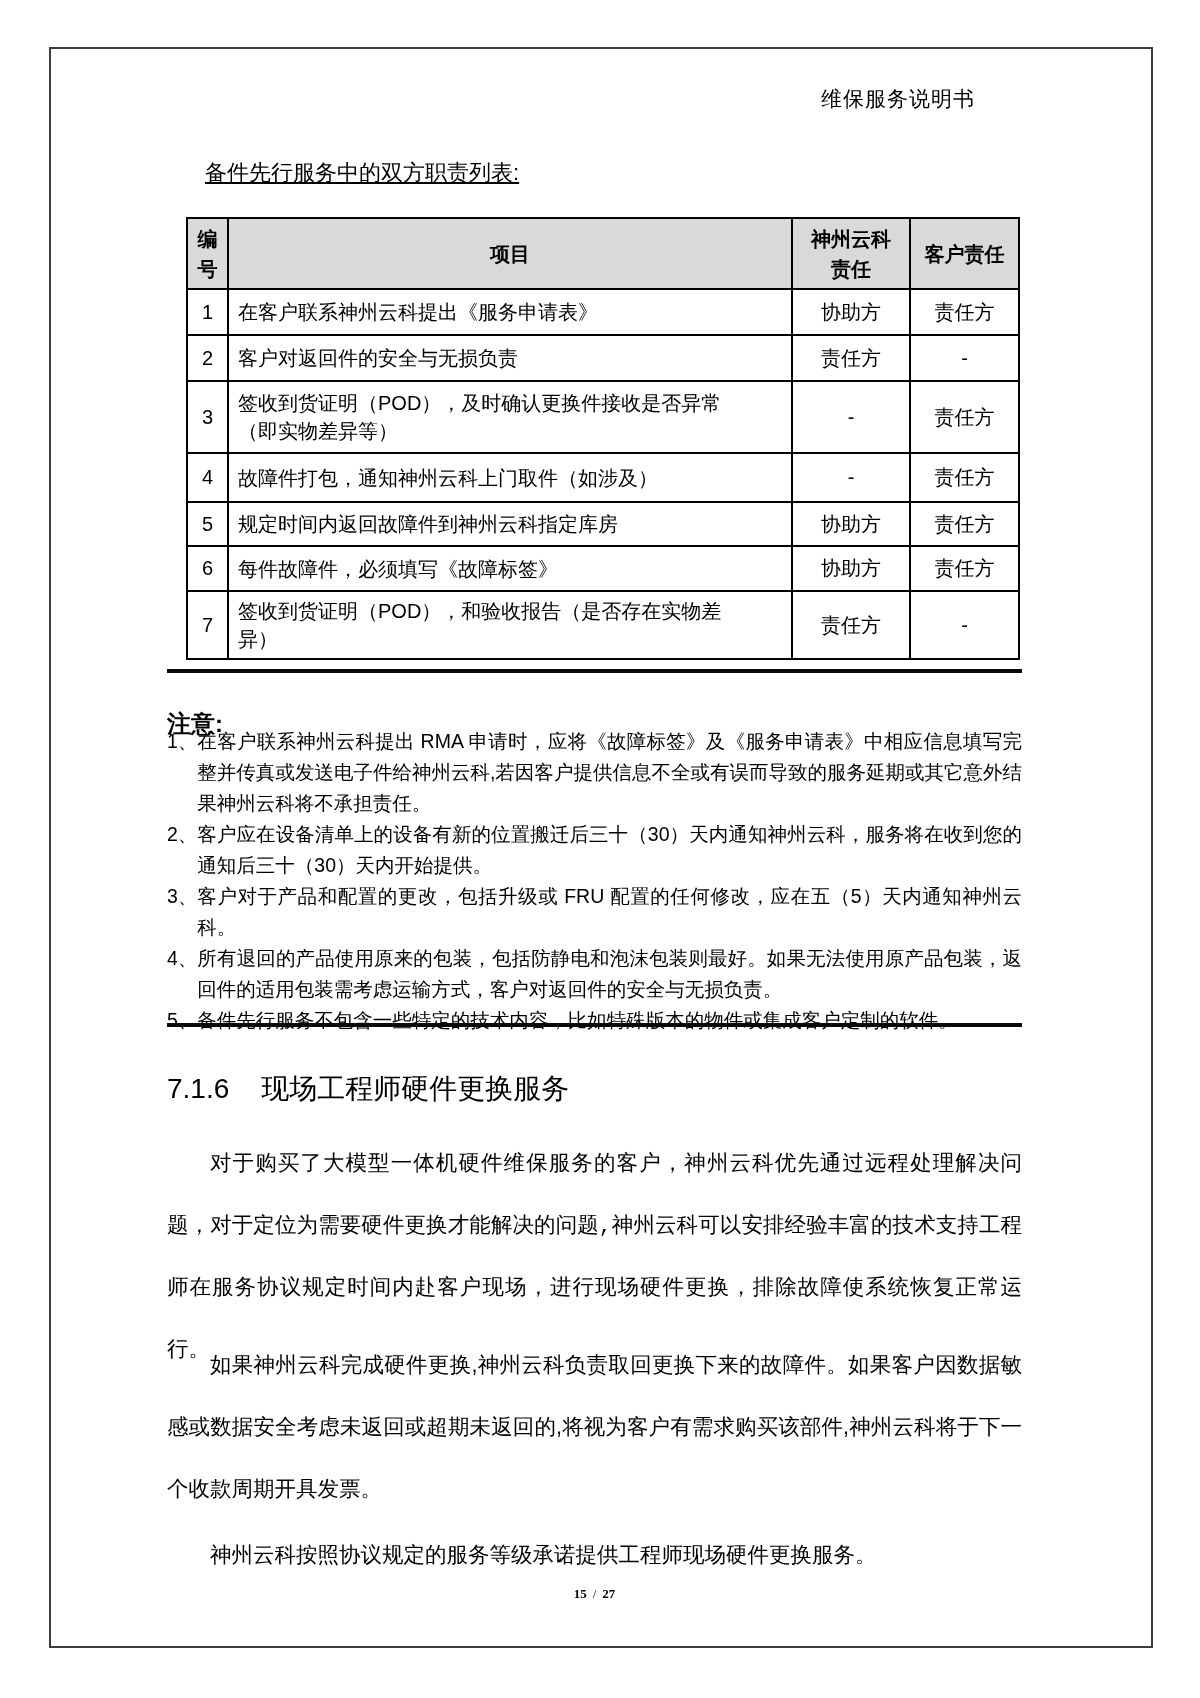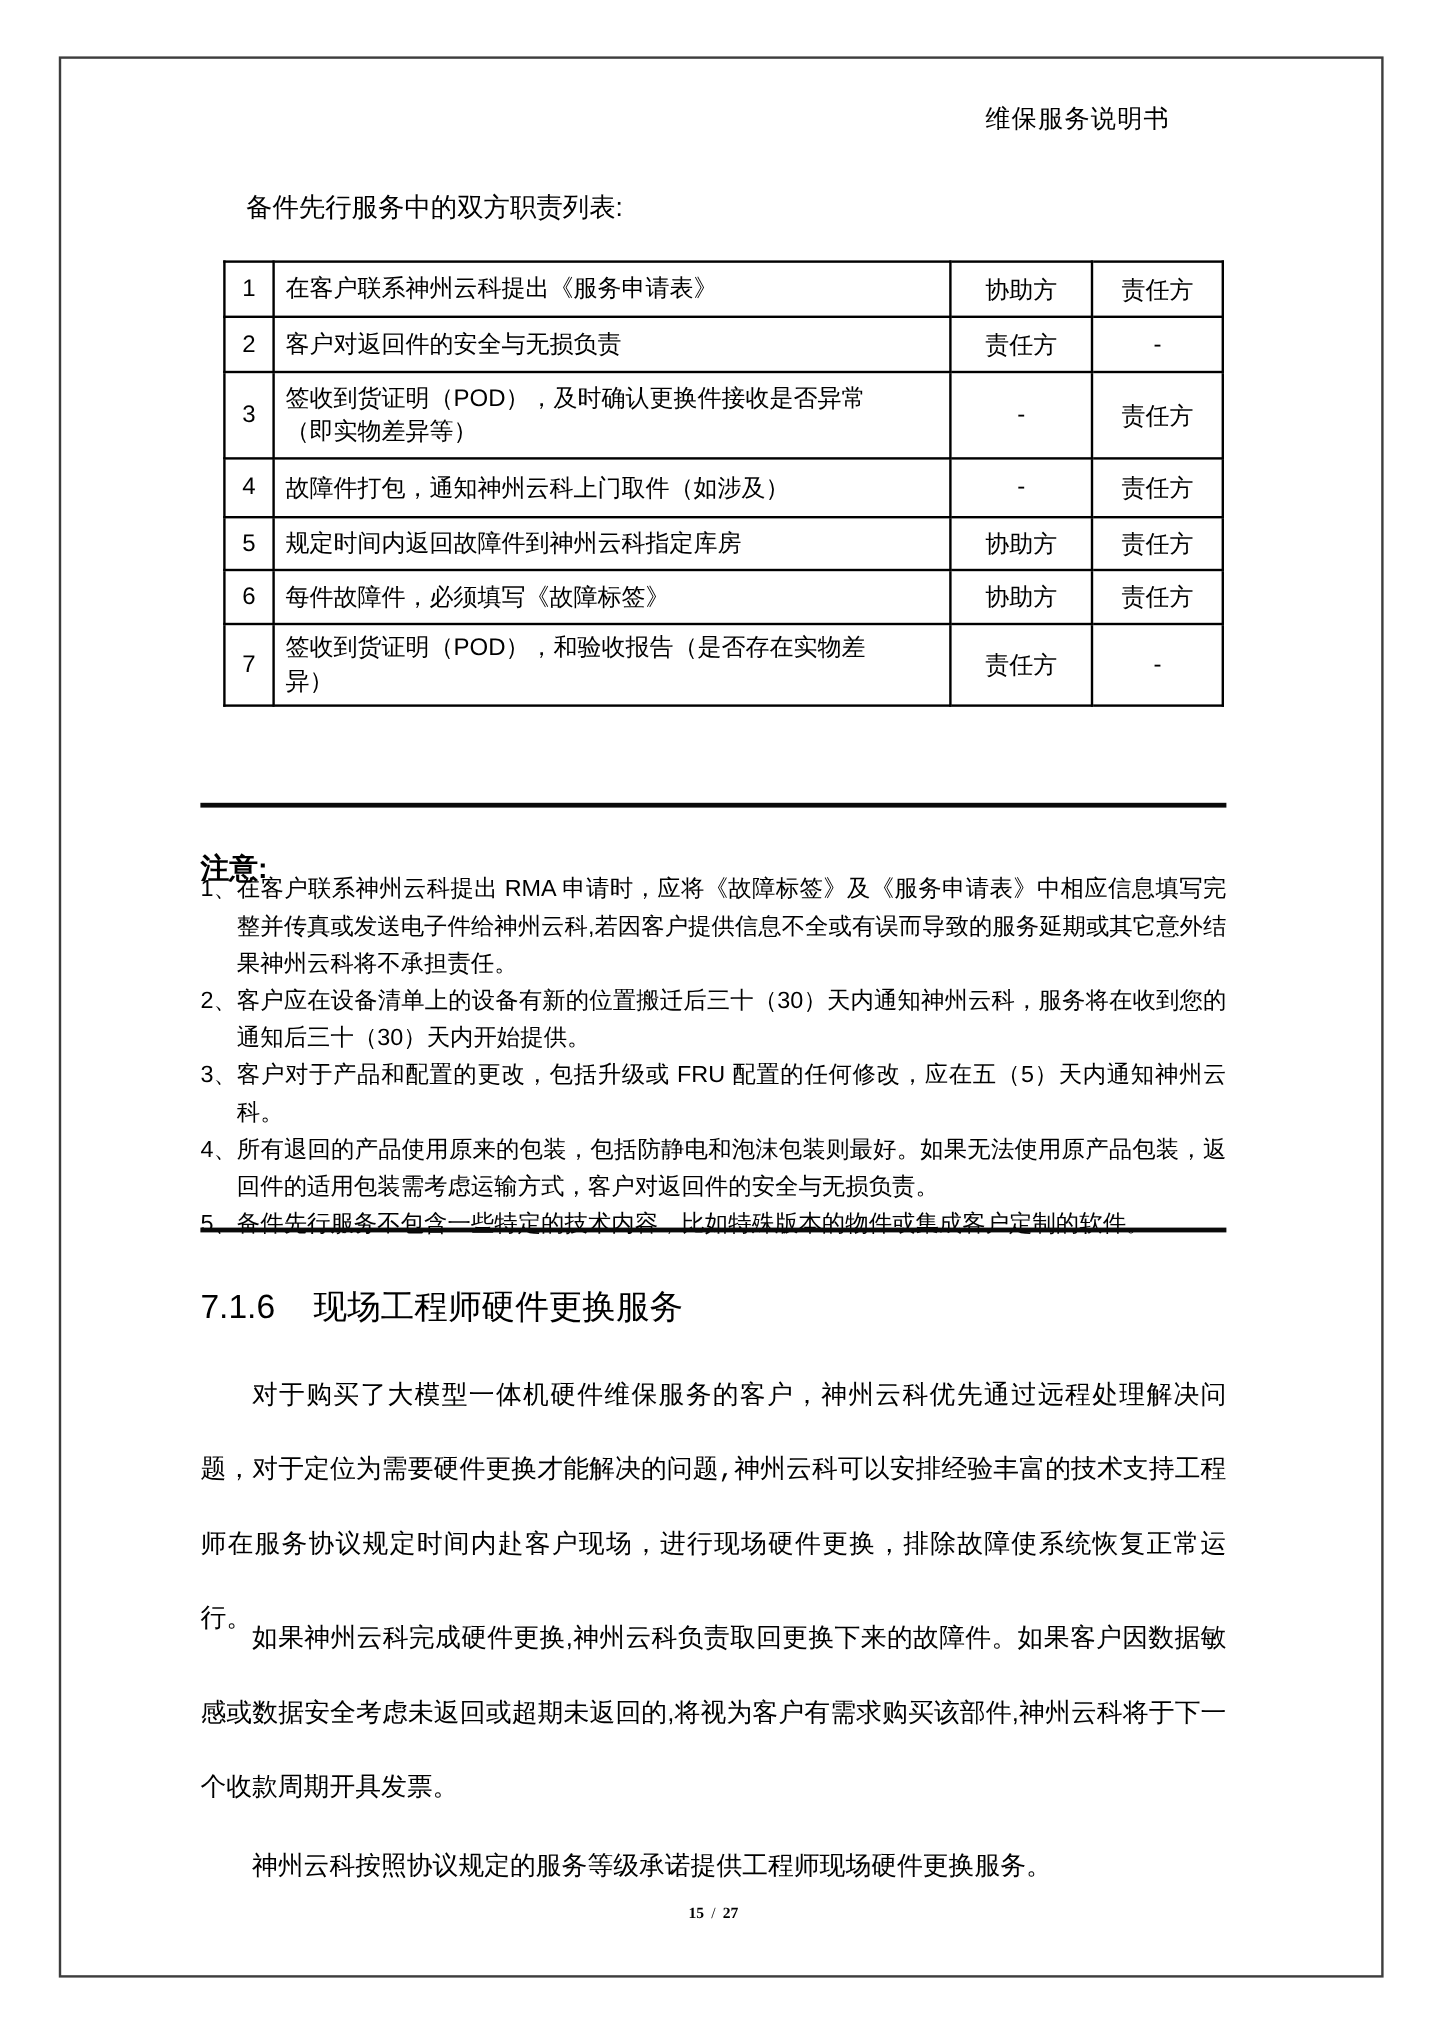--- a/index.html
+++ b/index.html
@@ -26,20 +26,21 @@
     padding-right: 47px;
     box-sizing: border-box;
     font-family: Liberation Serif, serif;
     font-size: 21px;
     letter-spacing: 1px;
   }
   .intro-line {
     position: absolute;
     left: 205px; top: 158px;
     font-size: 22px;
+    text-decoration: underline;
   }
   table.resp-table {
     position: absolute;
     left: 186px; top: 217px;
     width: 832px;
     border-collapse: collapse;
     table-layout: fixed;
     font-size: 20px;
   }
   .resp-table th, .resp-table td {
@@ -125,20 +126,27 @@
 <div class="intro-line">备件先行服务中的双方职责列表:</div>
 
 <table class="resp-table">
   <colgroup>
     <col style="width:41px">
       <col style="width:564px">
       <col style="width:118px">
       <col style="width:109px">
   </colgroup>
   <tbody>
+      <tr style="height:71px">
+    <th>编号</th>
+    <th>项目</th>
+    <th>神州云科
+责任</th>
+    <th>客户责任</th>
+  </tr>
   <tr style="height:46px">
     <td class="cell-no">1</td>
     <td class="cell-item">在客户联系神州云科提出《服务申请表》</td>
     <td class="cell-vendor">协助方</td>
     <td class="cell-customer">责任方</td>
   </tr>
   <tr style="height:46px">
     <td class="cell-no">2</td>
     <td class="cell-item">客户对返回件的安全与无损负责</td>
     <td class="cell-vendor">责任方</td>

